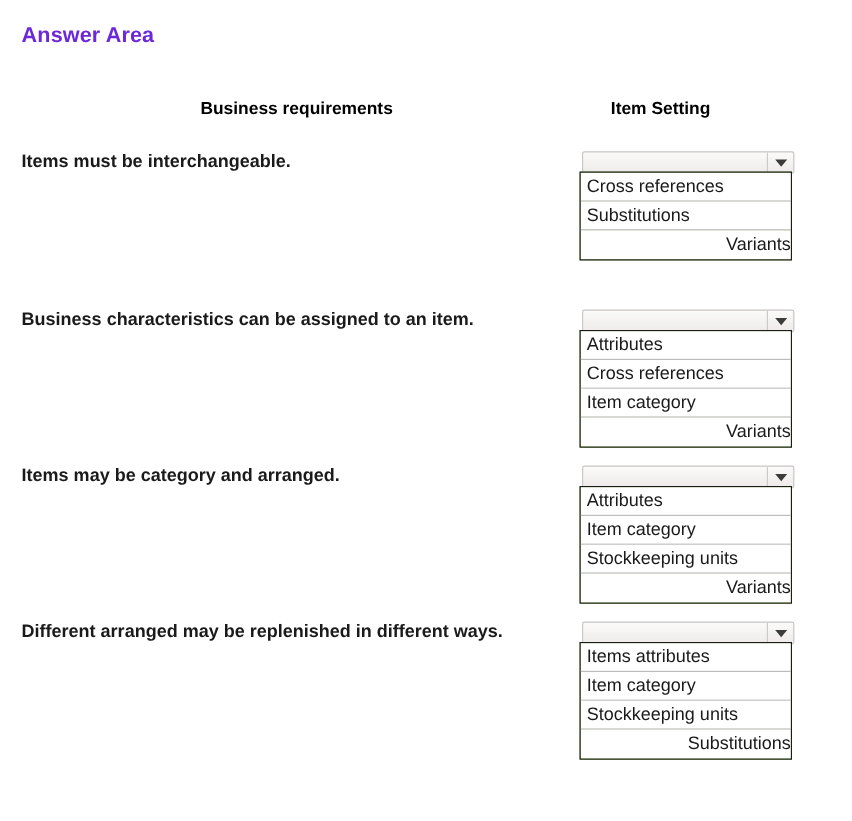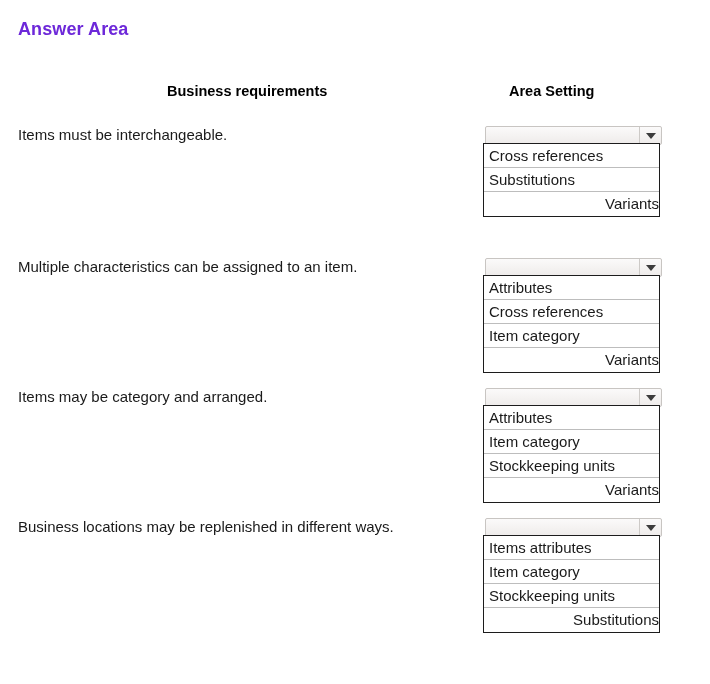--- a/index.html
+++ b/index.html
@@ -44,20 +44,21 @@
     width: 710px;
   }
   .req-text {
     position: absolute;
     left: 18px;
     top: 0;
     font-size: 15px;
     line-height: 18px;
     color: #1a1a1a;
     white-space: nowrap;
+    font-weight: bold;
   }
 
   
   .dropdown {
     position: absolute;
     left: 485px;
     top: 0;
     width: 177px;
   }
 
@@ -122,41 +123,41 @@
     text-align: right;
   }
 </style>
 </head>
 <body>
 
 <div class="page-title">Answer Area</div>
 
 <div class="col-head left">Business requirements</div>
 
-<div class="col-head right">Area Setting</div>
+<div class="col-head right">Item Setting</div>
 
 <div class="row" style="top:126px;">
   <div class="req-text">Items must be interchangeable.</div>
   <div class="dropdown">
     <div class="dd-button">
       <div class="dd-value"></div>
       <div class="dd-arrow-box">
         <span class="dd-arrow"></span>
       </div>
     </div>
     <div class="dd-list">
       <div class="dd-option">Cross references</div>
       <div class="dd-option">Substitutions</div>
       <div class="dd-option">Variants</div>
     </div>
   </div>
 </div>
 
 <div class="row" style="top:258px;">
-  <div class="req-text">Multiple characteristics can be assigned to an item.</div>
+  <div class="req-text">Business characteristics can be assigned to an item.</div>
   <div class="dropdown">
     <div class="dd-button">
       <div class="dd-value"></div>
       <div class="dd-arrow-box">
         <span class="dd-arrow"></span>
       </div>
     </div>
     <div class="dd-list">
       <div class="dd-option">Attributes</div>
       <div class="dd-option">Cross references</div>
@@ -178,21 +179,21 @@
     <div class="dd-list">
       <div class="dd-option">Attributes</div>
       <div class="dd-option">Item category</div>
       <div class="dd-option">Stockkeeping units</div>
       <div class="dd-option">Variants</div>
     </div>
   </div>
 </div>
 
 <div class="row" style="top:518px;">
-  <div class="req-text">Business locations may be replenished in different ways.</div>
+  <div class="req-text">Different arranged may be replenished in different ways.</div>
   <div class="dropdown">
     <div class="dd-button">
       <div class="dd-value"></div>
       <div class="dd-arrow-box">
         <span class="dd-arrow"></span>
       </div>
     </div>
     <div class="dd-list">
       <div class="dd-option">Items attributes</div>
       <div class="dd-option">Item category</div>

